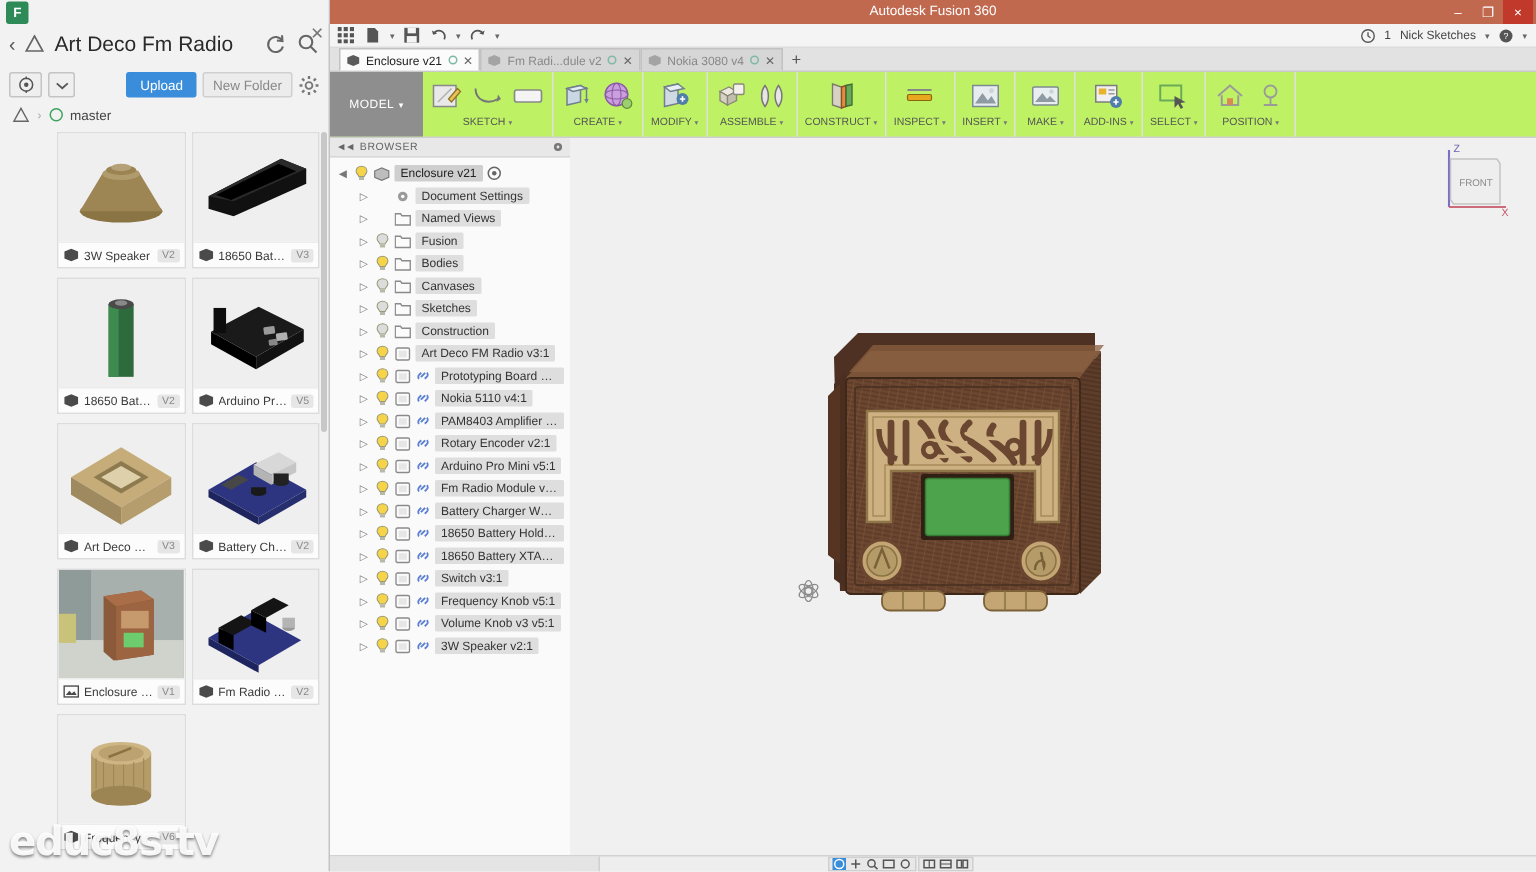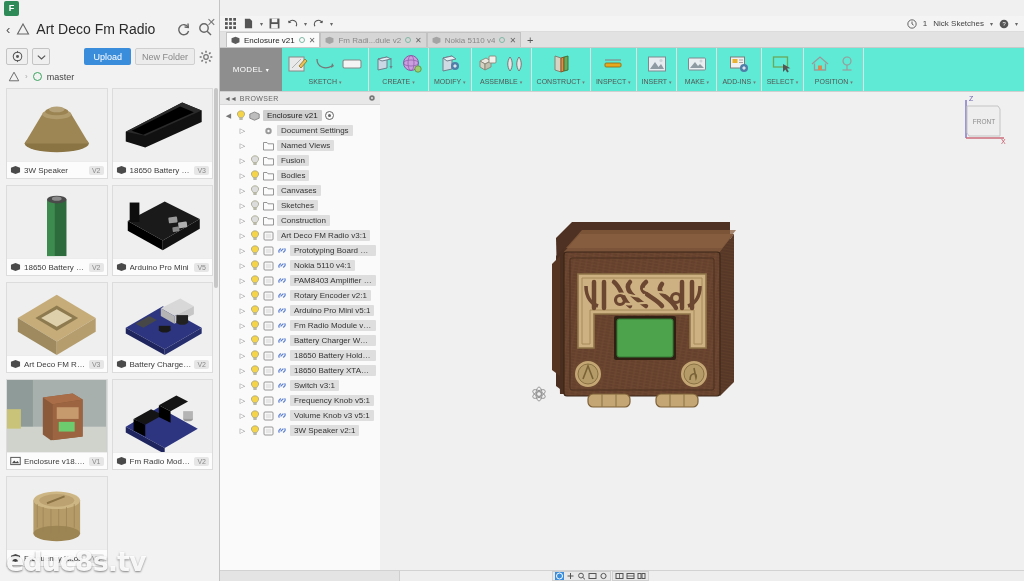--- a/index.html
+++ b/index.html
@@ -71,21 +71,21 @@
     display: flex; align-items: center; gap: 5px; padding: 2px 8px 4px 8px;
     font-size: 9px; color: #444;
   }
   .dp-circle {
     width: 9px; height: 9px; border: 1.5px solid #3aa35e; border-radius: 50%;
   }
   .dp-chevron-sm { color: #aaa; font-size: 8px; }
   .dp-grid {
     flex: 1; overflow: hidden; padding: 2px 6px 0 6px;
     display: grid; grid-template-columns: 1fr 1fr; gap: 6px 4px;
-    align-content: start; position: relative;
+    align-content: start; position: relative; margin-left: 32px;
   }
   .dp-card {
     background: #fcfcfc; border: 1px solid #dcdcdc; height: 91px;
     display: flex; flex-direction: column; position: relative; overflow: hidden;
   }
   .dp-thumb { flex: 1; position: relative; background: #efefef; overflow: hidden; }
   .dp-card-foot {
     height: 17px; display: flex; align-items: center; gap: 3px; padding: 0 3px;
     background: #fcfcfc; border-top: 1px solid #ececec;
   }
@@ -157,21 +157,21 @@
   .dtab.active { background: #fbfbfb; color: #222; }
   .dtab-ico { width: 9px; height: 9px; flex: none; }
   .dtab-name { white-space: nowrap; overflow: hidden; text-overflow: ellipsis; }
   .dtab-dot { width: 6px; height: 6px; border: 1px solid #7fb8a6; border-radius: 50%; flex: none; }
   .dtab-x { font-size: 8px; color: #666; flex: none; cursor: pointer; }
   .dtab-plus { font-size: 11px; color: #555; padding: 0 6px; cursor: pointer; line-height: 14px; }
 
   
   .ribbon {
     position: absolute; left: 220px; top: 48px; width: 804px; height: 44px;
-    background: #5eead4; border-bottom: 1px solid #cfcfcf;
+    background: #bef264; border-bottom: 1px solid #cfcfcf;
     display: flex; align-items: stretch;
   }
   .ws-sel {
     width: 62px; background: #8e8e8e; display: flex; align-items: center;
     justify-content: center; gap: 3px; cursor: pointer;
   }
   .ws-sel span { font-size: 8px; color: #fff; letter-spacing: .3px; }
   .ws-sel .car { font-size: 6px; color: #fff; }
   .rib-group {
     display: flex; flex-direction: column; align-items: center; justify-content: flex-start;
@@ -532,20 +532,28 @@
           <span class="dp-ver">V6</span>
         </div>
       </div>
 
       <div class="dp-scroll"></div>
     </div>
 
     <div class="watermark">educ8s.tv</div>
   </div>
 
+  <div class="titlebar">
+    <div class="titlebar-txt">Autodesk Fusion 360</div>
+    <div class="win-btns">
+      <div class="win-btn">–</div>
+      <div class="win-btn">❐</div>
+      <div class="win-btn close">×</div>
+    </div>
+  </div>
 
   <div class="qab">
     <div class="qab-ico">
       <svg viewBox="0 0 12 12" width="11" height="11">
         <g fill="#555">
           <rect x="0" y="0" width="3" height="3"></rect>
             <rect x="4.5" y="0" width="3" height="3"></rect>
             <rect x="9" y="0" width="3" height="3"></rect>
           <rect x="0" y="4.5" width="3" height="3"></rect>
             <rect x="4.5" y="4.5" width="3" height="3"></rect>
@@ -614,21 +622,21 @@
         <path d="M0.6 2.6 L5 0.8 L9.4 2.6 L9.4 7 L5 8.8 L0.6 7 Z" fill="#a4a4a4"></path>
       </svg>
       <span class="dtab-name">Fm Radi...dule v2</span>
       <span class="dtab-dot"></span>
       <span class="dtab-x">✕</span>
     </div>
     <div class="dtab">
       <svg class="dtab-ico" viewBox="0 0 10 10">
         <path d="M0.6 2.6 L5 0.8 L9.4 2.6 L9.4 7 L5 8.8 L0.6 7 Z" fill="#a4a4a4"></path>
       </svg>
-      <span class="dtab-name">Nokia 5110 v4</span>
+      <span class="dtab-name">Nokia 3080 v4</span>
       <span class="dtab-dot"></span>
       <span class="dtab-x">✕</span>
     </div>
     <div class="dtab-plus">+</div>
   </div>
 
   <div class="ribbon">
     <div class="ws-sel">
       <span>MODEL</span>
       <span class="car">▾</span>

